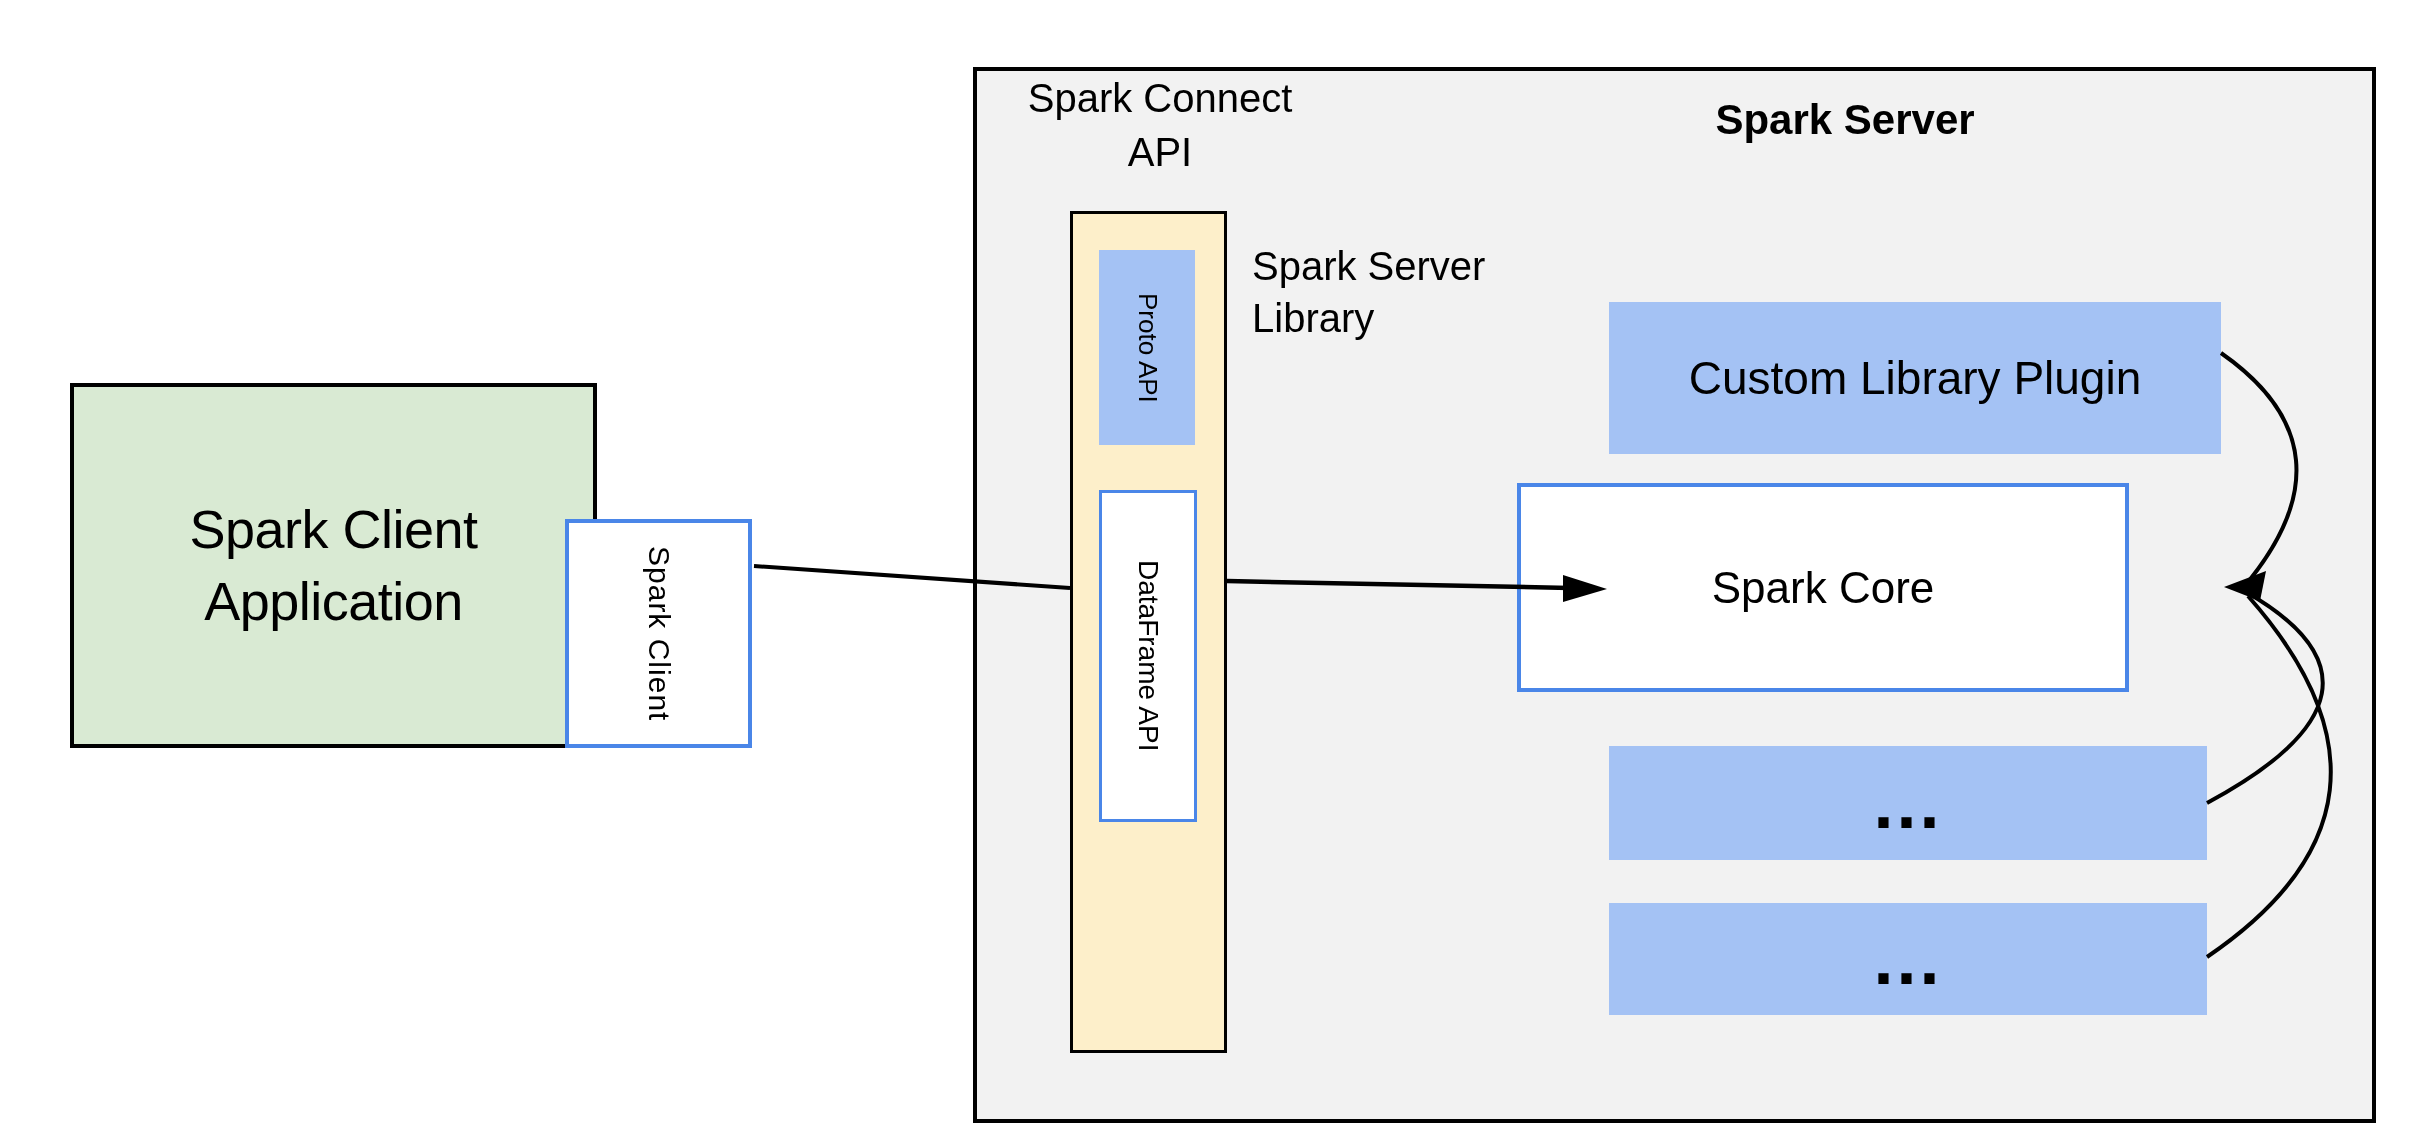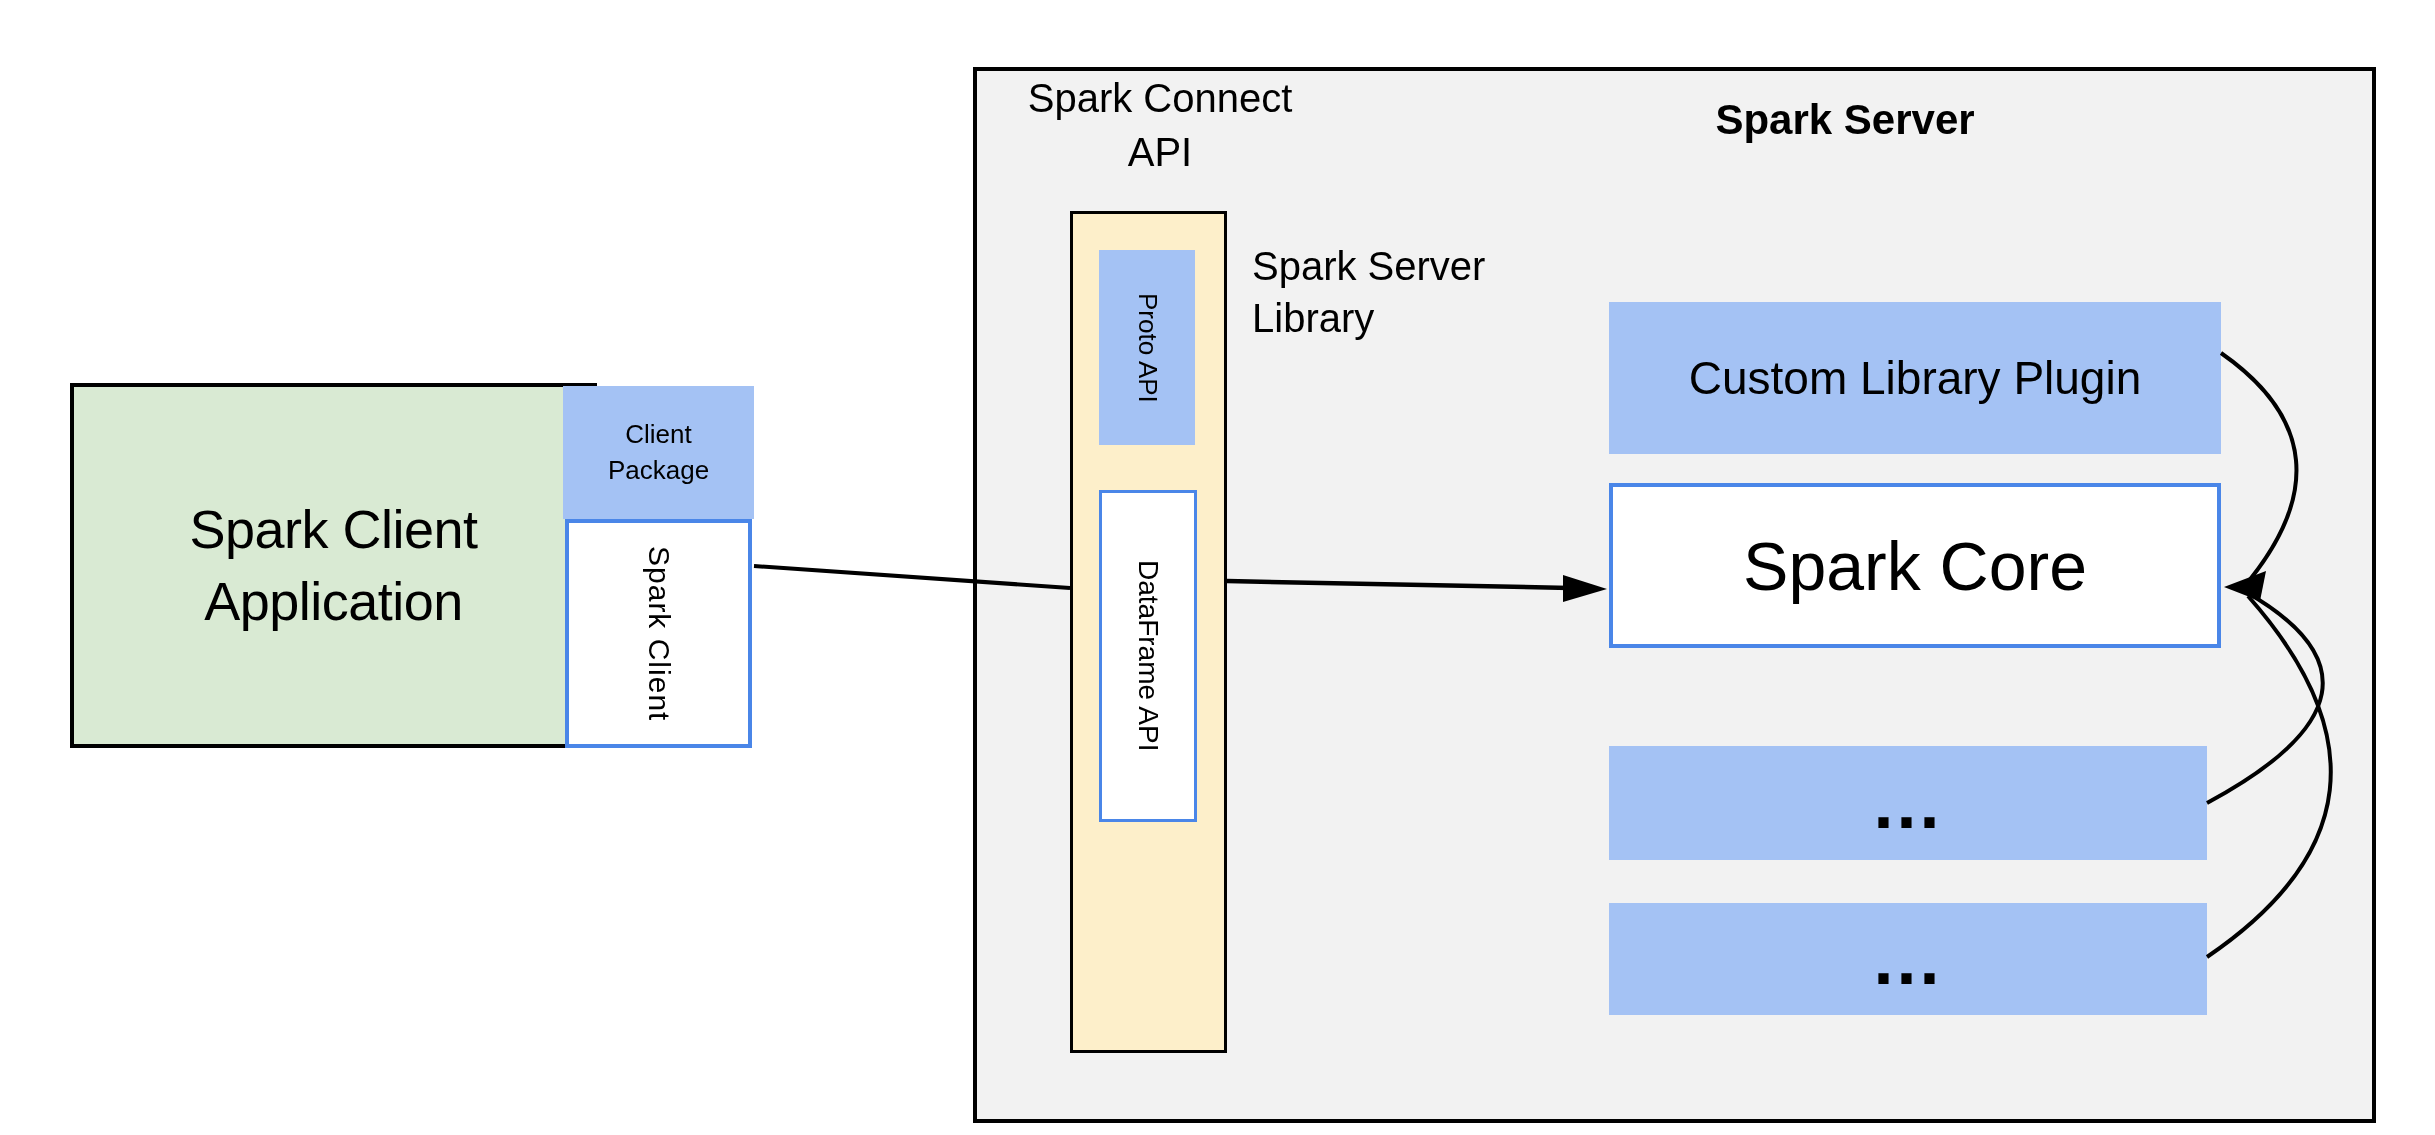--- a/index.html
+++ b/index.html
@@ -96,24 +96,24 @@
   }
 
   
   .clp-box {
     left: 1609px; top: 278px; width: 612px; height: 152px;
     background: var(--blue_fill);
     font-size: 46px;
     margin-top: 24px;
   }
   .core-box {
-    left: 1609px; top: 483px; width: 612px; height: 165px;
+    left: 1517px; top: 483px; width: 612px; height: 209px;
     background: #ffffff;
     border: 4px solid var(--blue_border);
-    font-size: 68px;
+    font-size: 44px;
   }
   .dots-box-1 {
     left: 1609px; top: 746px; width: 598px; height: 114px;
     background: var(--blue_fill);
   }
   .dots-box-2 {
     left: 1609px; top: 903px; width: 598px; height: 112px;
     background: var(--blue_fill);
   }
   .dots { font-size: 72px; font-weight: bold; letter-spacing: 3px; line-height: 1; }
@@ -137,22 +137,20 @@
   <div class="connect-api-label pre">Spark Connect
 API</div>
 
   <div class="server-title">Spark Server</div>
 
   <div class="box green-box">
     <span class="app-label pre">Spark Client
 Application</span>
   </div>
 
-  <div class="box client-package pre">Client
-Package</div>
 
   <div class="box spark-client-box">
     <span class="vtext spark-client-text">Spark Client</span>
   </div>
 
   <div class="box cream-box"></div>
 
   <div class="box proto-box">
     <span class="vtext">Proto API</span>
   </div>

